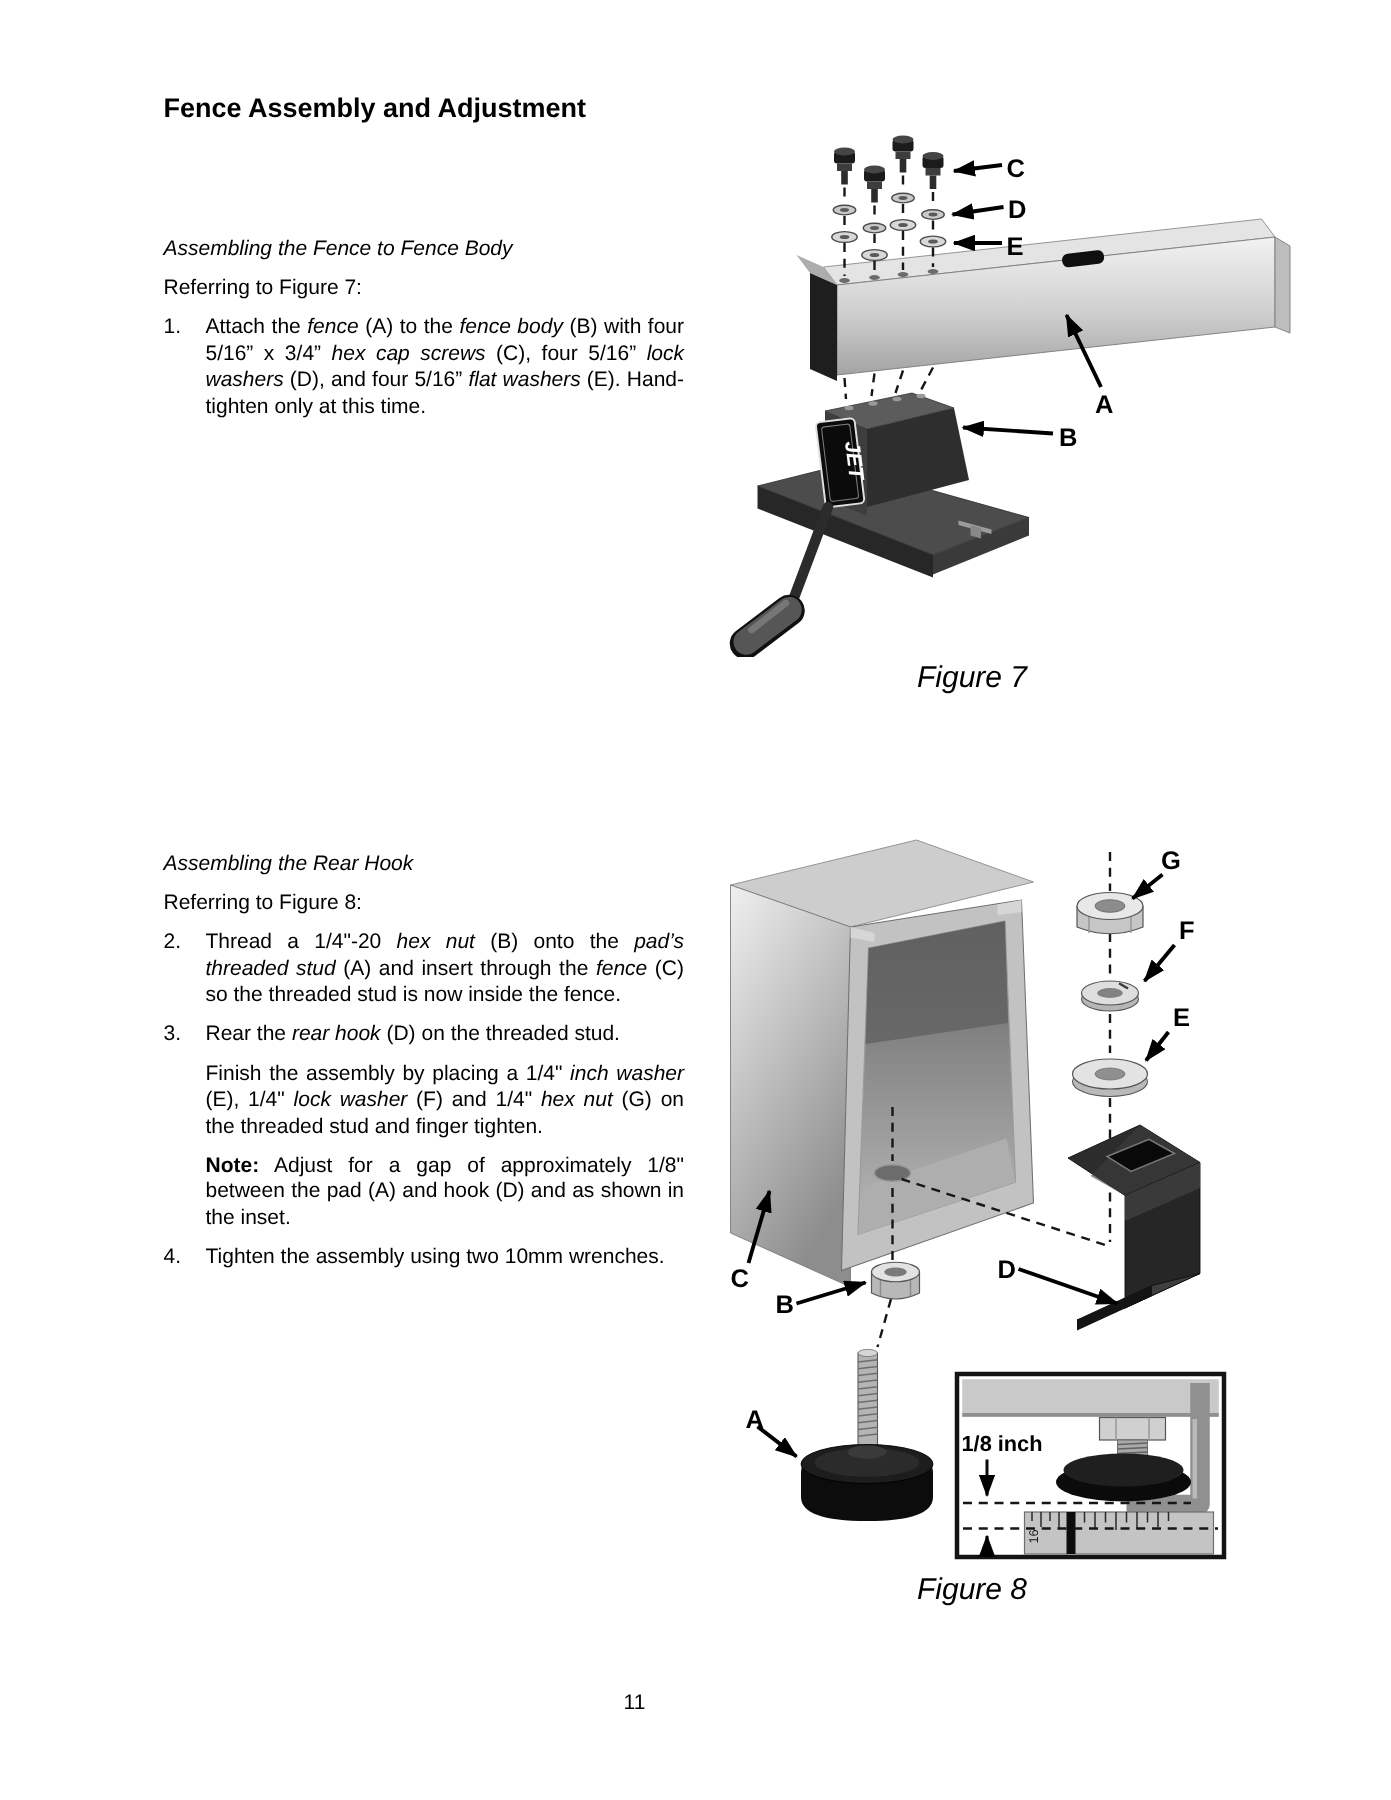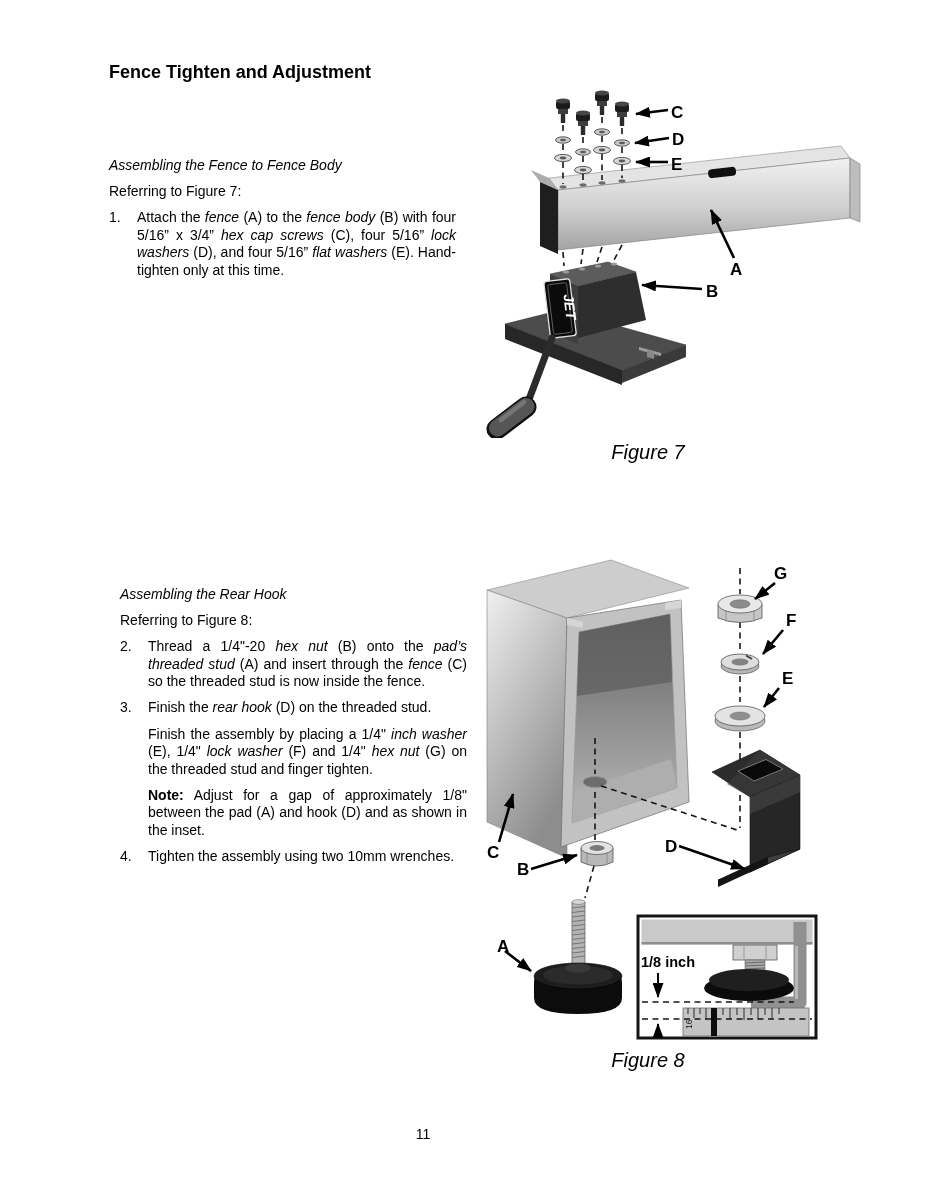--- a/index.html
+++ b/index.html
@@ -4,21 +4,21 @@
 <style>
   html,body { margin:0; padding:0; }
   body {
     width:927px; height:1200px; position:relative; background:#ffffff;
     font-family:"Liberation Sans", sans-serif; color:#000;
     overflow:hidden;
   }
   .title { position:absolute; left:109px; top:63px; font-size:18px; font-weight:bold; line-height:1; margin:0; }
   .text-col { position:absolute; left:109px; width:347px; }
   .sec1 { top:157px; }
-  .sec2 { top:586px;margin-left:11px; }
+  .sec2 { top:567px; }
   .block { margin:0 0 8.5px 0; font-size:14px; line-height:17.6px; }
   .subhead { font-style:italic; }
   .list-item { display:flex; }
   .num { flex:0 0 28px; width:28px; }
   .li-text { flex:1; text-align:justify; }
   .indent { margin-left:28px; text-align:justify; }
   .run-i { font-style:italic; }
   .run-b { font-weight:bold; }
   .figure { position:absolute; }
   .fig7 { left:478px; top:82px; width:390px; height:380px; }
@@ -30,21 +30,21 @@
   .fig-label { font-family:"Liberation Sans",sans-serif; font-weight:bold; font-size:17px; fill:#000; }
   .arrow { stroke:#000; stroke-width:2.6; }
   .arrow-thin { stroke:#0a0a0a; stroke-width:2; }
   .dash { stroke:#161616; stroke-width:1.6; fill:none; stroke-dasharray:6 4.5; }
 </style>
 </head>
 <body>
 
 <div class="page">
 
-  <h1 class="title">Fence Tighten and Adjustment</h1>
+  <h1 class="title">Fence Assembly and Adjustment</h1>
 
   <div class="text-col sec1">
     <div class="block subhead">Assembling the Fence to Fence Body</div>
     <div class="block">Referring to Figure 7:</div>
     <div class="block list-item">
       <span class="num">1.</span>
       <div class="li-text"><span>Attach the </span><span class="run-i">fence</span><span> (A) to the </span><span class="run-i">fence body</span><span> (B) with four 5/16” x 3/4” </span><span class="run-i">hex cap screws</span><span> (C), four 5/16” </span><span class="run-i">lock washers</span><span> (D), and four 5/16” </span><span class="run-i">flat washers</span><span> (E). Hand-tighten only at this time.</span></div>
     </div>
   </div>
 
@@ -165,21 +165,21 @@
 
   <div class="text-col sec2">
     <div class="block subhead">Assembling the Rear Hook</div>
     <div class="block">Referring to Figure 8:</div>
     <div class="block list-item">
       <span class="num">2.</span>
       <div class="li-text"><span>Thread a 1/4"-20 </span><span class="run-i">hex nut</span><span> (B) onto the </span><span class="run-i">pad’s threaded stud</span><span> (A) and insert through the </span><span class="run-i">fence</span><span> (C) so the threaded stud is now inside the fence.</span></div>
     </div>
     <div class="block list-item">
       <span class="num">3.</span>
-      <div class="li-text"><span>Finish the </span><span class="run-i">rear hook</span><span> (D) on the threaded stud.</span></div>
+      <div class="li-text"><span>Rear the </span><span class="run-i">rear hook</span><span> (D) on the threaded stud.</span></div>
     </div>
     <div class="block indent"><span>Finish the assembly by placing a 1/4" </span><span class="run-i">inch washer</span><span> (E), 1/4" </span><span class="run-i">lock washer</span><span> (F) and 1/4" </span><span class="run-i">hex nut</span><span> (G) on the threaded stud and finger tighten.</span></div>
     <div class="block indent"><span class="run-b">Note:</span><span> Adjust for a gap of approximately 1/8" between the pad (A) and hook (D) and as shown in the inset.</span></div>
     <div class="block list-item">
       <span class="num">4.</span>
       <div class="li-text"><span>Tighten the assembly using two 10mm wrenches.</span></div>
     </div>
   </div>
 
   <div class="figure fig8">

